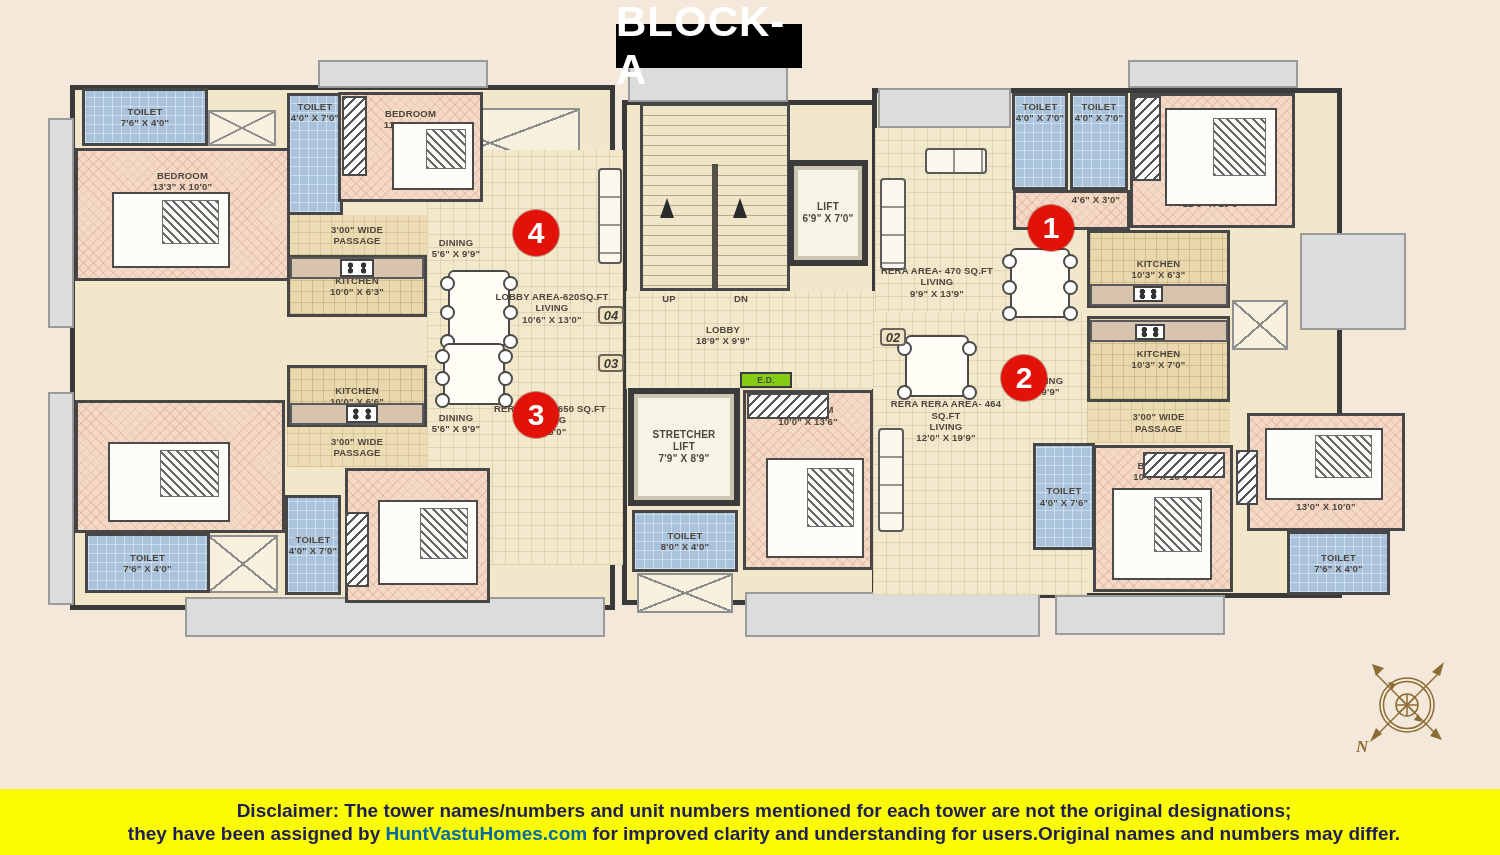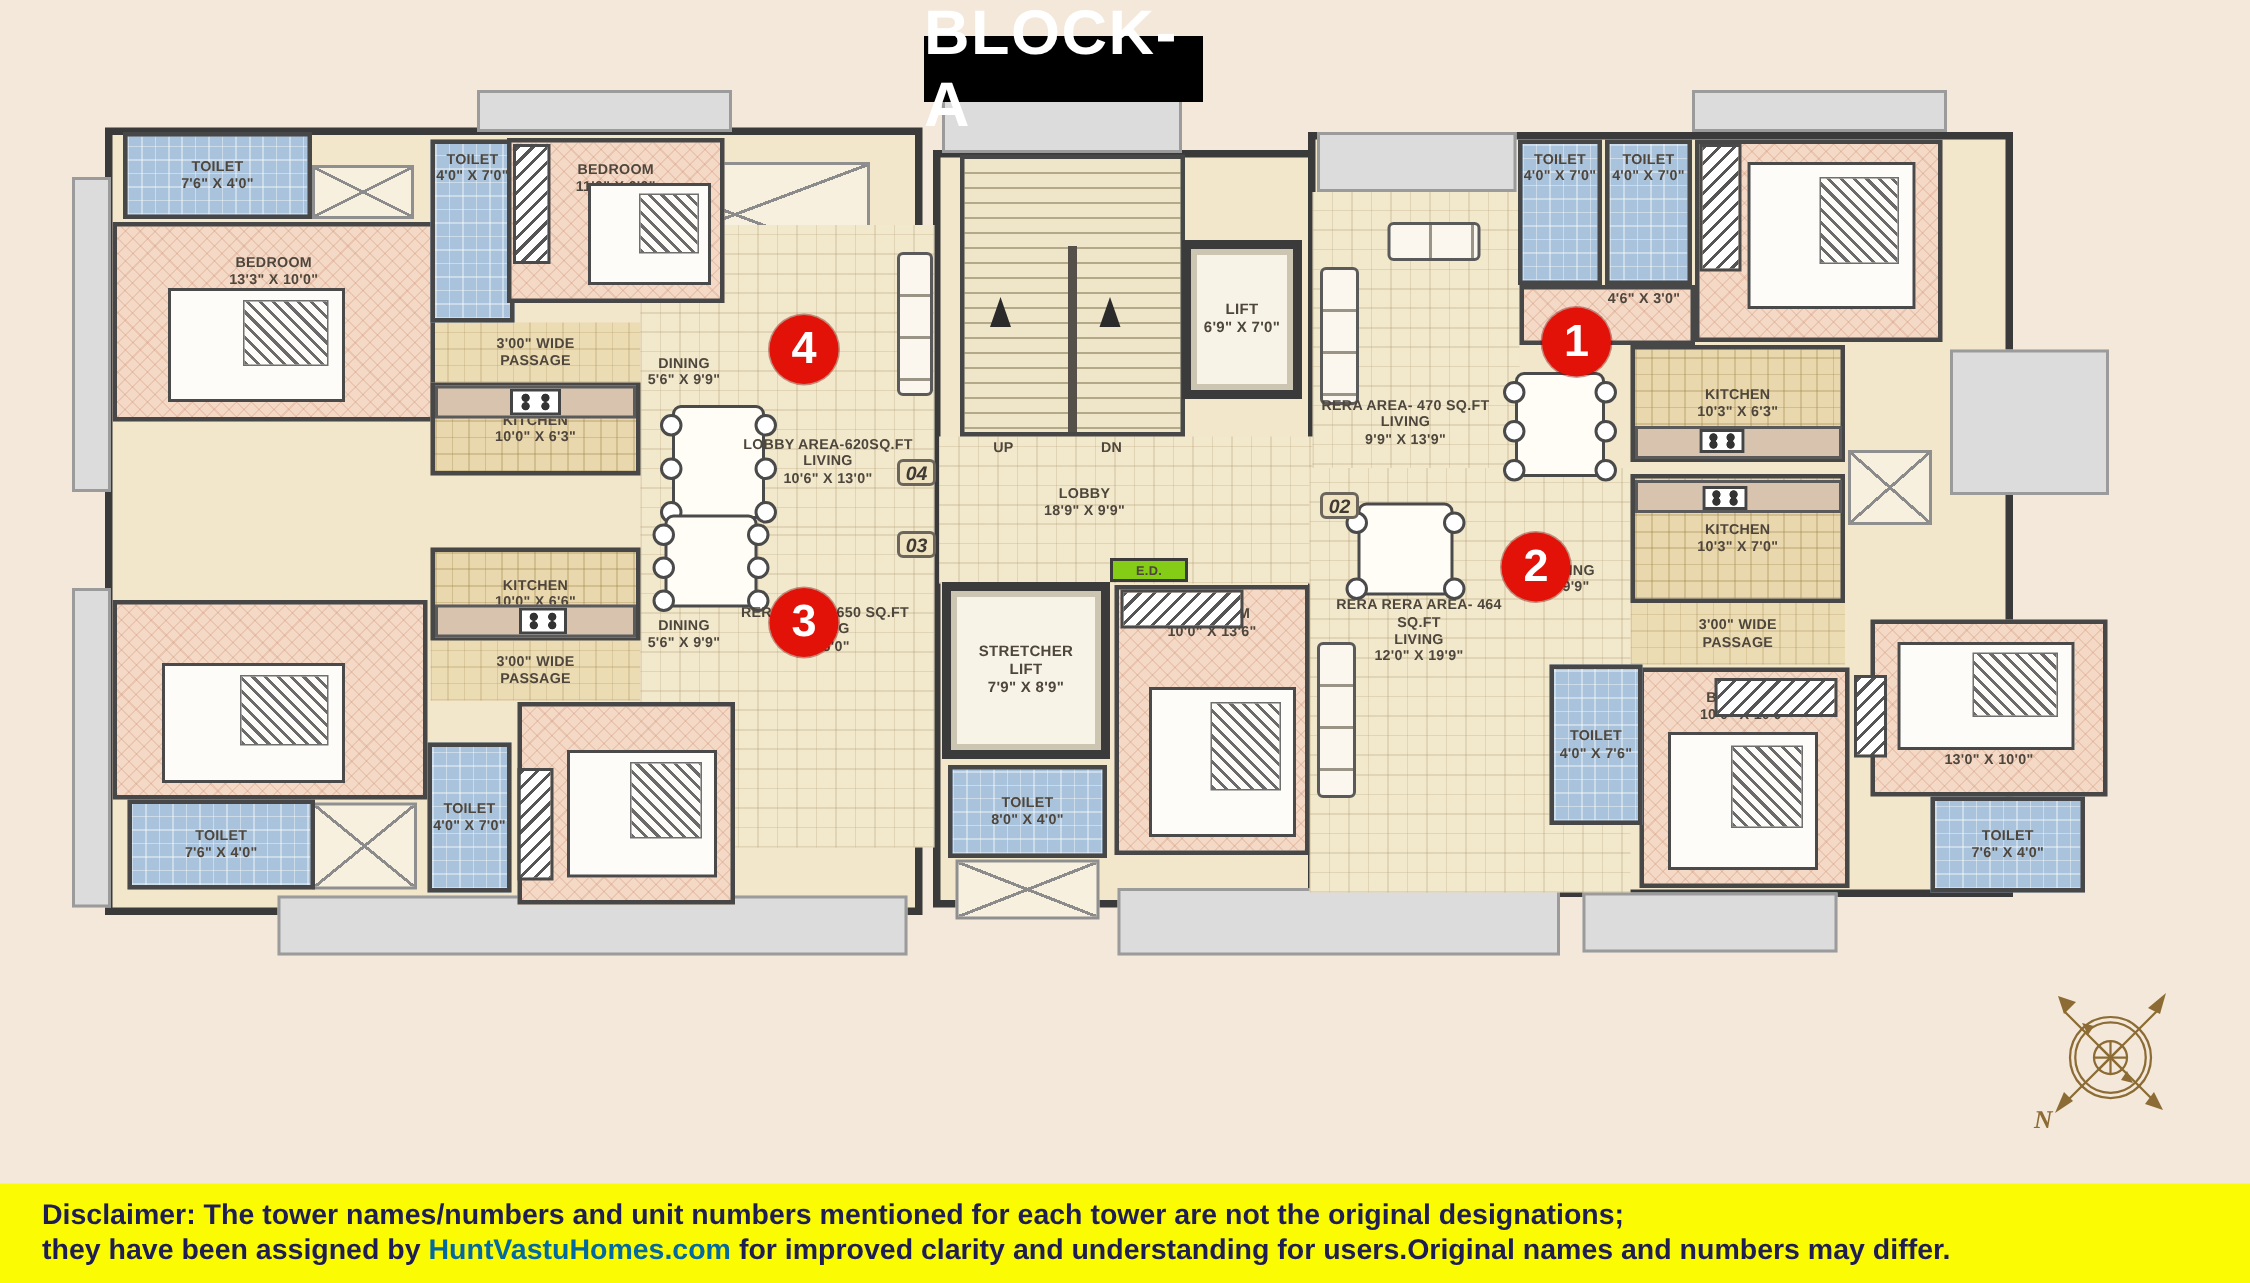--- a/index.html
+++ b/index.html
@@ -82,21 +82,21 @@
   .furn.uparrow{width:0;height:0;border-left:7px solid transparent;border-right:7px solid transparent;border-bottom:20px solid #2b2b2b;background:transparent;}
 
   
   .marker{position:absolute;width:46px;height:46px;border-radius:50%;background:#e31208;
     color:#fff;display:flex;align-items:center;justify-content:center;font-size:30px;
     font-weight:bold;z-index:8;box-shadow:0 0 0 1px rgba(120,0,0,.4);}
 
   
   #disclaimer{position:absolute;left:0;bottom:0;width:1500px;height:66px;background:#fbfb04;
     z-index:15;display:flex;flex-direction:column;justify-content:center;padding-left:28px;
-    box-sizing:border-box;color:#1e1e55;font-size:19px;font-weight:bold;line-height:23px;}
+    box-sizing:border-box;color:#1e1e55;font-size:19px;font-weight:bold;line-height:23px;text-align:center;}
   #disclaimer .site{color:#0369a1;}
 
   
   #compass{position:absolute;left:1352px;top:652px;z-index:6;}
   #compass text{font-family:"Liberation Serif",serif;font-style:italic;font-weight:bold;}
 </style>
 </head>
 <body>
 
 <div id="page">

